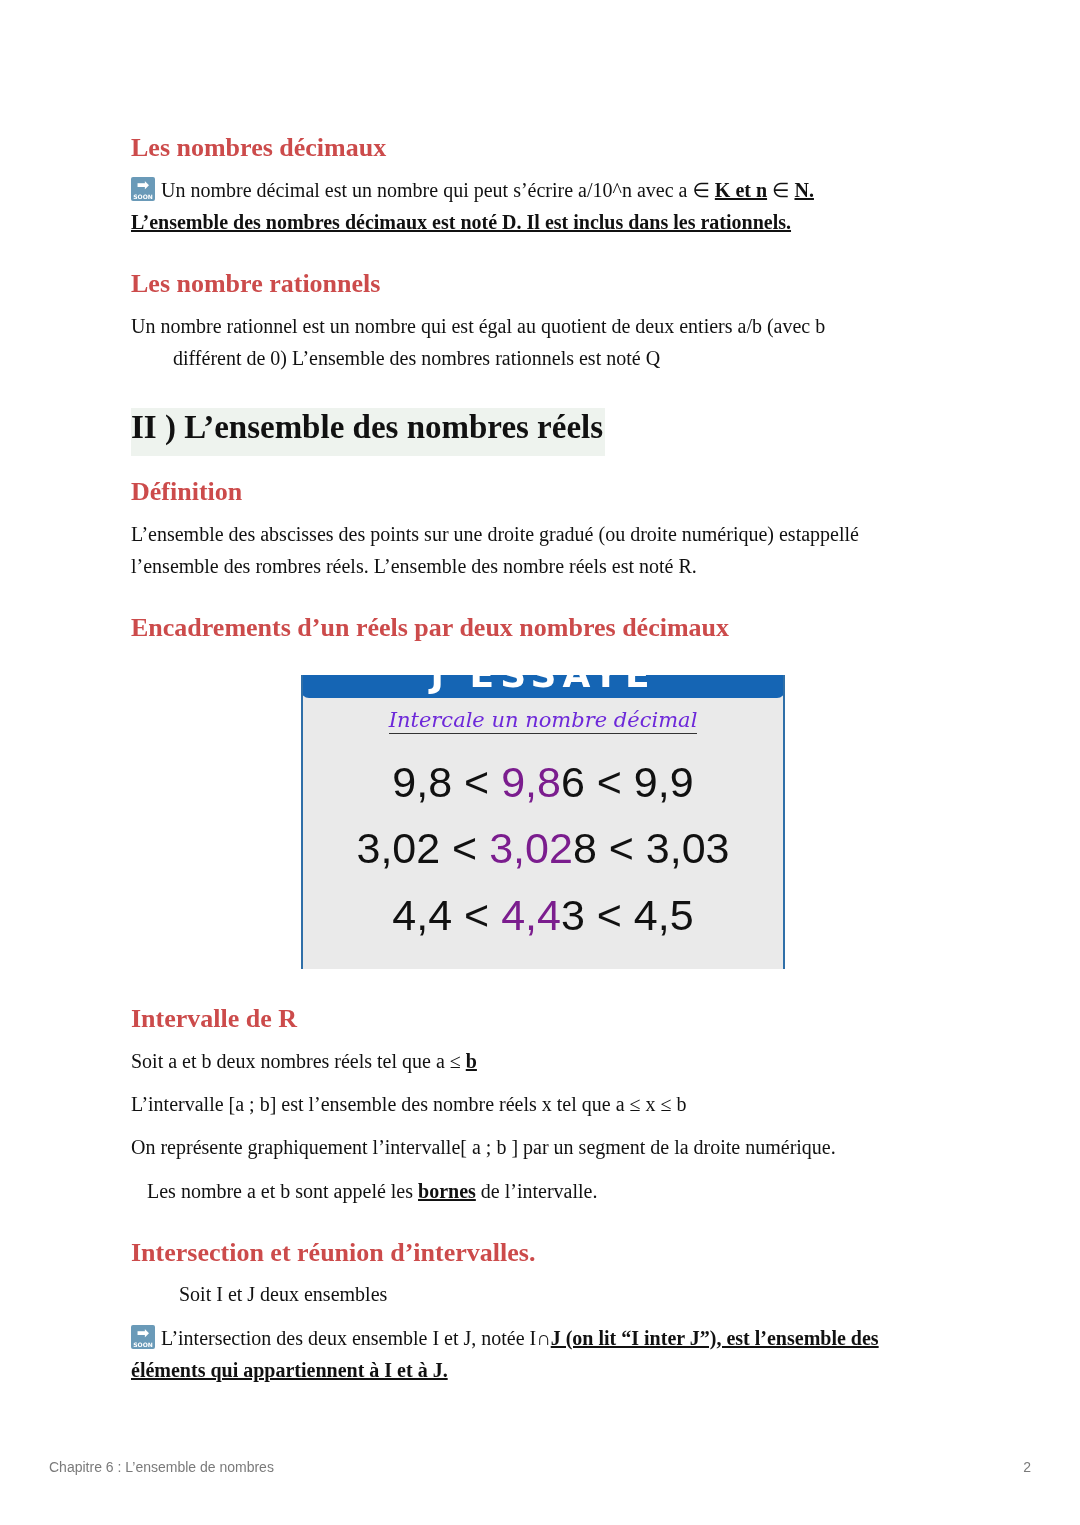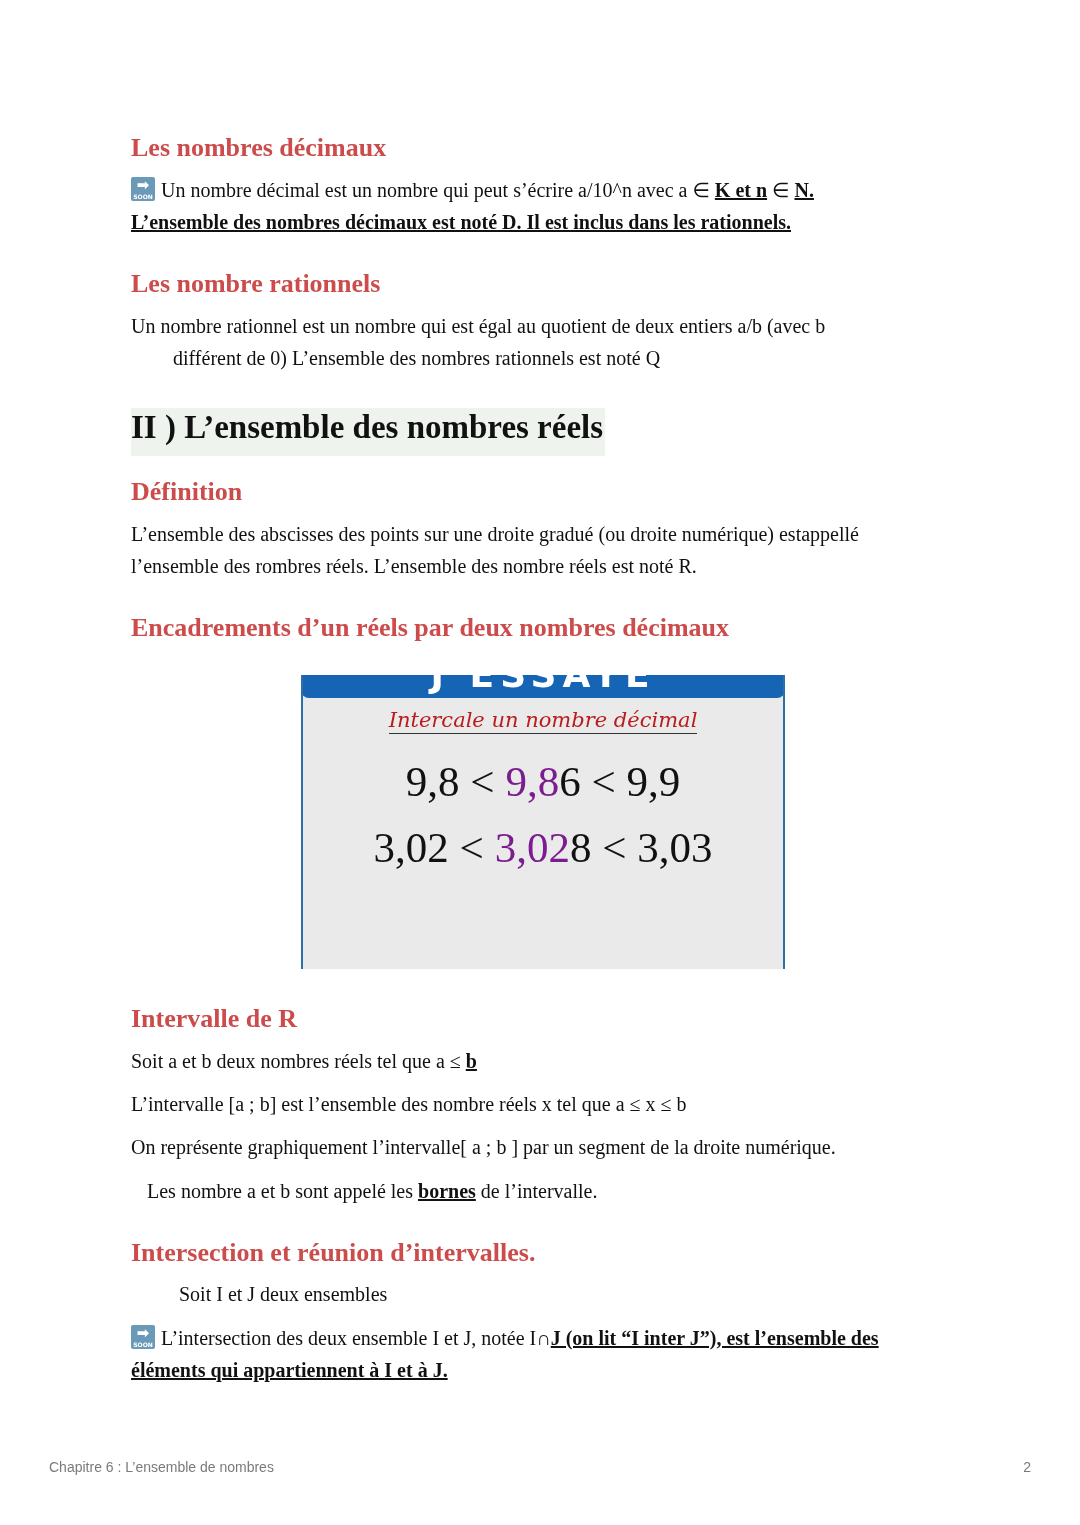--- a/index.html
+++ b/index.html
@@ -23,24 +23,24 @@
                       line-height: 7px; font-weight: bold; }
     .figure { position: absolute; left: 301px; top: 675px; width: 484px; height: 294px;
               background: #eaeaea; border-left: 2px solid #2f6fa8; border-right: 2px solid #2f6fa8;
               box-sizing: border-box; overflow: hidden; }
     .banner { position: absolute; left: -2px; top: 0; width: 484px; height: 23px; background: #1565b4;
               border-radius: 0 0 8px 8px; overflow: hidden; }
     .banner-title { position: absolute; left: 0; width: 100%; top: -20px; text-align: center;
                     font-family: "DejaVu Sans", sans-serif; font-weight: bold; font-size: 36px;
                     color: #ffffff; letter-spacing: 6px; line-height: 40px; }
     .fig-sub { position: absolute; left: 0; width: 100%; top: 33px; text-align: center;
-               font-family: "DejaVu Serif", serif; font-style: italic; font-size: 21px; color: #b91c1c; }
+               font-family: "DejaVu Serif", serif; font-style: italic; font-size: 21px; color: #6d28d9; }
     .fig-sub span { border-bottom: 1px solid #333; padding-bottom: 1px; }
     .ineq { position: absolute; left: 0; width: 100%; text-align: center;
-            font-family: Liberation Serif, serif; font-size: 43px; color: #111; line-height: 50px; }
+            font-family: Liberation Sans, sans-serif; font-size: 43px; color: #111; line-height: 50px; }
     .ineq .hl { color: #7b1d8e; }
     .footer-left { position: absolute; left: 49px; top: 1459px; font-family: "Liberation Sans", sans-serif;
                    font-size: 14px; color: #7a7a7a; }
     .footer-right { position: absolute; right: 49px; top: 1459px; font-family: "Liberation Sans", sans-serif;
                     font-size: 14px; color: #7a7a7a; }
   </style>
 </head>
 <body>
 
 <div class="page">
@@ -77,16 +77,17 @@
   <div class="p bold" style="top:1354px;">éléments qui appartiennent à I et à J.</div>
 </div>
 
 <div class="figure">
   <div class="banner">
     <div class="banner-title">J’ESSAYE</div>
   </div>
   <div class="fig-sub"><span>Intercale un nombre décimal</span></div>
   <div class="ineq" style="top:82px;"><span>9,8 &lt; </span><span class="hl">9,8</span><span>6 &lt; 9,9</span></div>
   <div class="ineq" style="top:148px;"><span>3,02 &lt; </span><span class="hl">3,02</span><span>8 &lt; 3,03</span></div>
+  <div class="ineq" style="top:215px;"><span>4,4 &lt; </span><span class="hl">4,4</span><span>3 &lt; 4,5</span></div>
 </div>
 
 <div class="footer-left">Chapitre 6 : L’ensemble de nombres</div>
 <div class="footer-right">2</div>
 
 </body></html>

